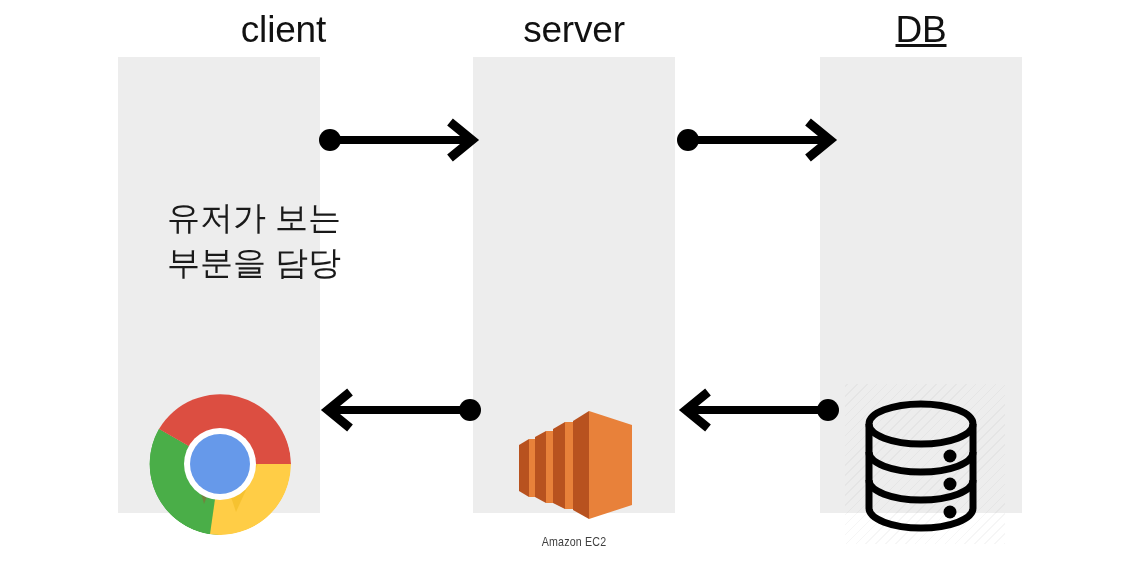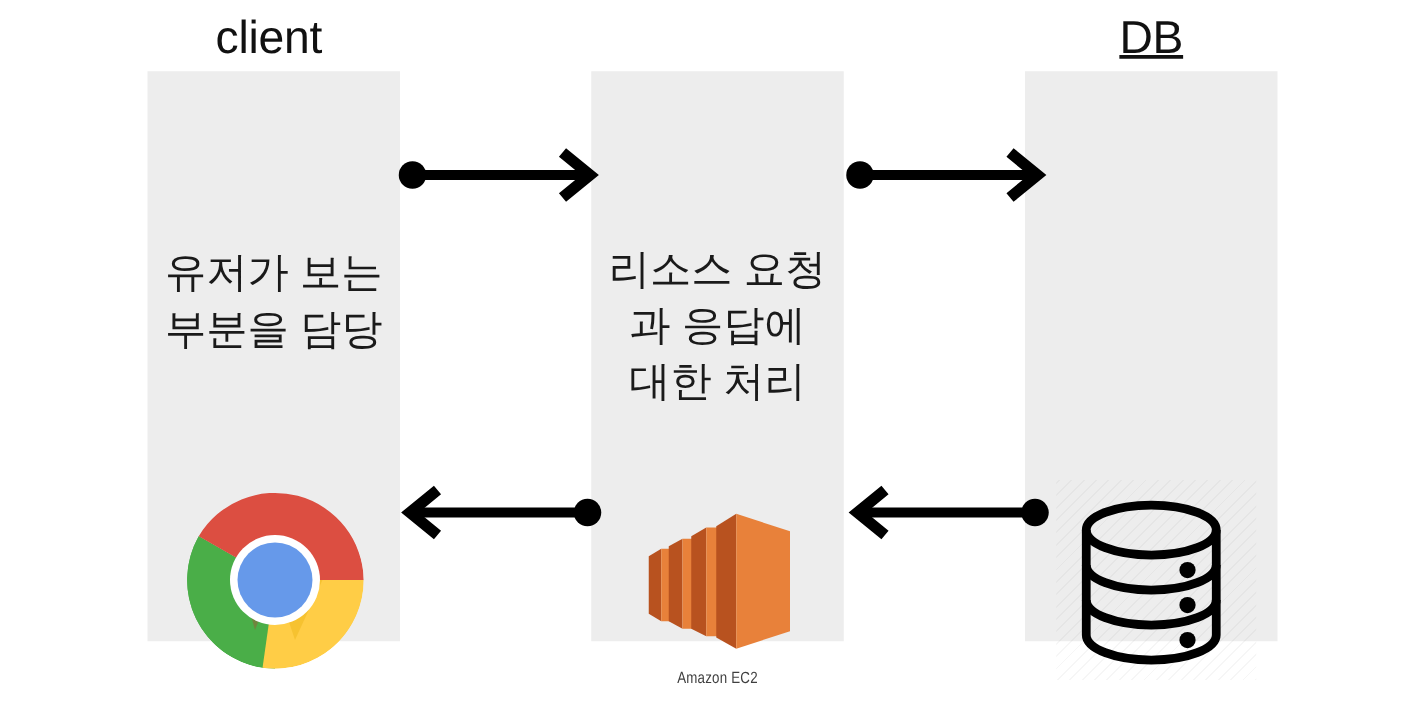--- a/index.html
+++ b/index.html
@@ -32,35 +32,35 @@
     position: absolute;
     top: 8px;
     text-align: center;
     font-size: 37px;
     line-height: 44px;
     color: #111111;
     font-weight: 400;
     letter-spacing: -0.2px;
     white-space: nowrap;
   }
-  #hdr-client { left: 114px; width: 202px; }
+  #hdr-client { left: 124px; width: 202px; text-align: right; }
   #hdr-server { left: 473px; width: 202px; }
   #hdr-db     { left: 820px; width: 202px; text-decoration: underline; }
 
   
   .col-text {
     position: absolute;
     text-align: center;
     font-size: 33px;
     line-height: 45px;
     color: #1a1a1a;
     font-weight: 500;
     white-space: pre-line;
   }
-  #txt-client { left: 118px; top: 195px; width: 202px; }
+  #txt-client { left: 118px; top: 195px; width: 202px; padding-left: 35px; }
   #txt-server { left: 473px; top: 192px; width: 202px; }
   #txt-db     { left: 820px; top: 252px; width: 202px; }
 
   
   .arrow {
     position: absolute;
   }
 
   
   #chrome-logo {
@@ -124,27 +124,25 @@
 </head>
 <body>
 
 <div id="canvas">
 
   <div class="column" id="col-client"></div>
   <div class="column" id="col-server"></div>
   <div class="column" id="col-db"></div>
 
   <div class="col-header" id="hdr-client">client</div>
+  <div class="col-header" id="hdr-server">server</div>
   <div class="col-header" id="hdr-db">DB</div>
 
   <div class="col-text" id="txt-client">유저가 보는
 부분을 담당</div>
-  <div class="col-text" id="txt-server">리소스 요청
-과 응답에
-대한 처리</div>
 
   <svg class="arrow" style="left:312px; top:116px;" width="176" height="48" viewBox="0 0 176 48">
     <circle cx="18" cy="24" r="11" fill="#000000"></circle>
     <line x1="18" y1="24" x2="158" y2="24" stroke="#000000" stroke-width="8"></line>
     <polyline points="138,6 160,24 138,42" fill="none" stroke="#000000" stroke-width="9" stroke-linecap="butt" stroke-linejoin="miter"></polyline>
   </svg>
 
   <svg class="arrow" style="left:670px; top:116px;" width="176" height="48" viewBox="0 0 176 48">
     <circle cx="18" cy="24" r="11" fill="#000000"></circle>
     <line x1="18" y1="24" x2="158" y2="24" stroke="#000000" stroke-width="8"></line>

